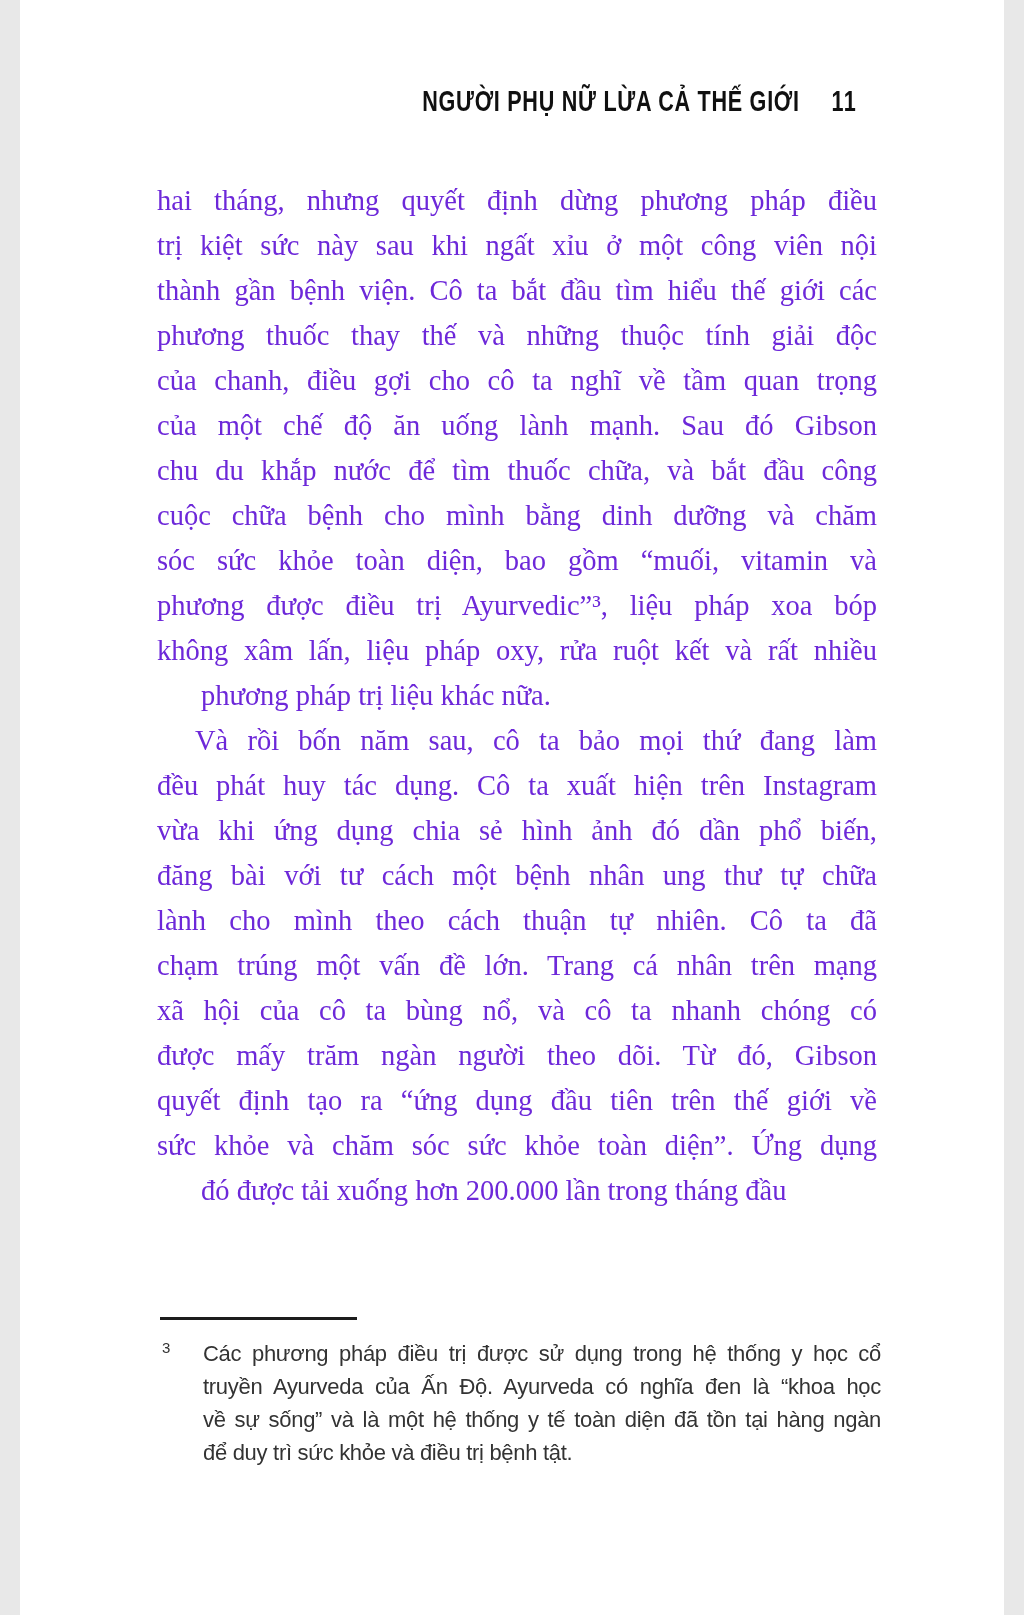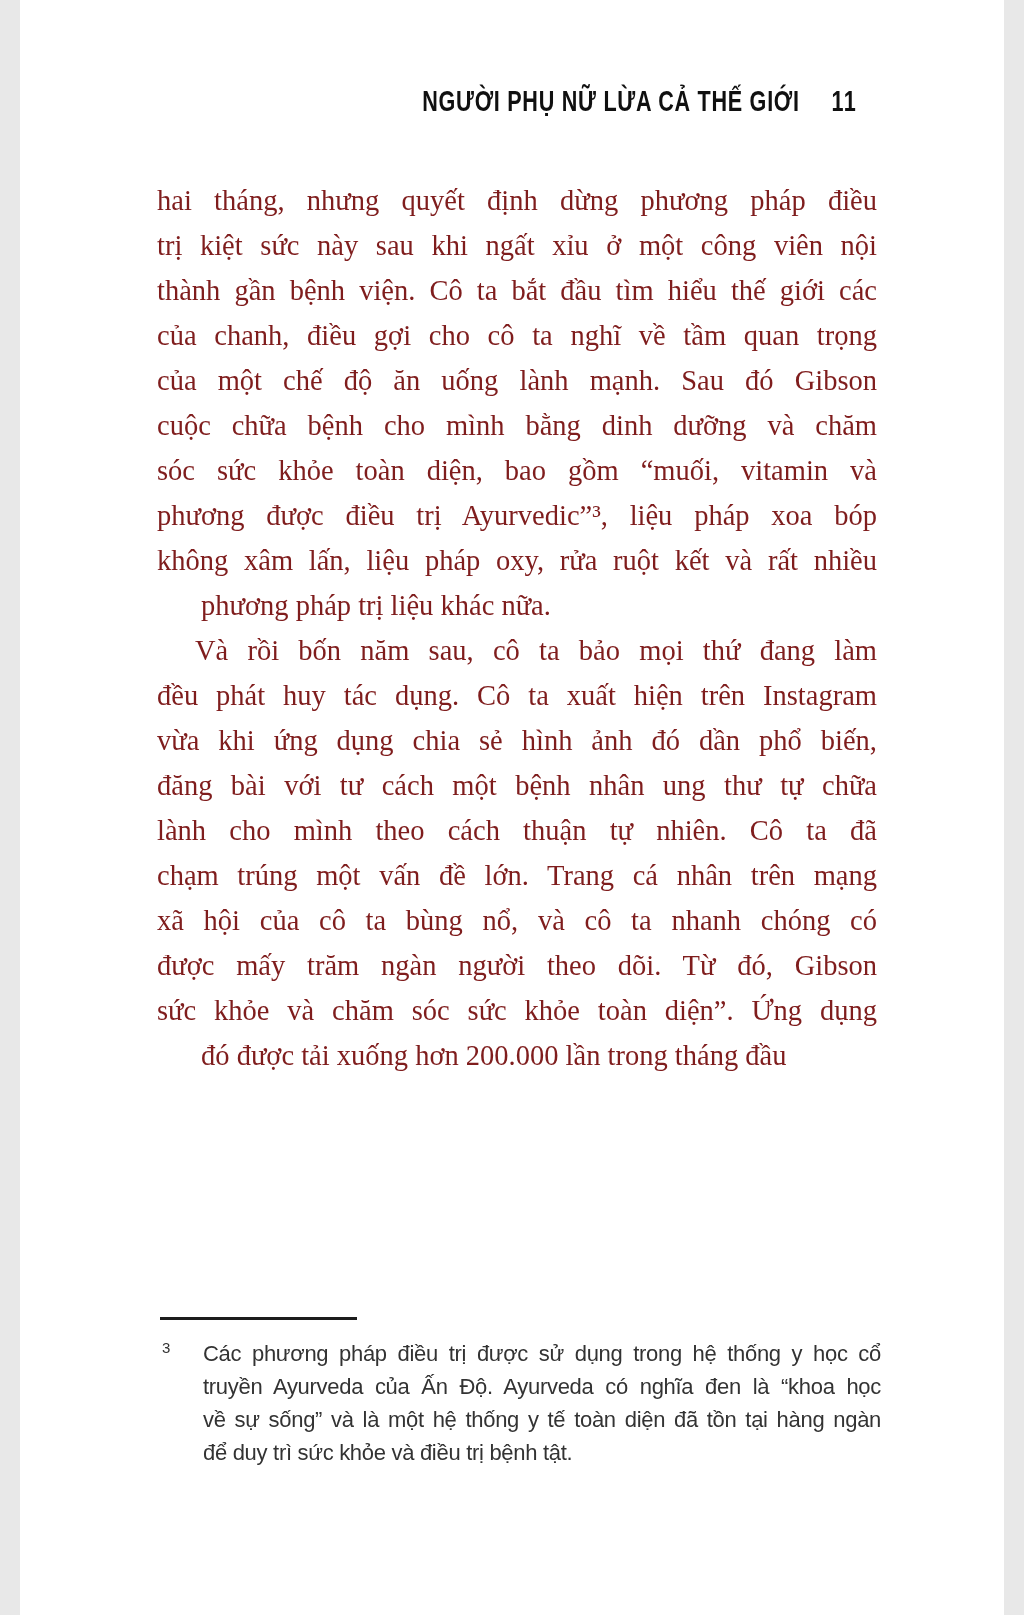--- a/index.html
+++ b/index.html
@@ -37,21 +37,21 @@
     letter-spacing: 2px;
     margin-left: 44px;
   }
 
   
   .body-text {
     position: absolute;
     top: 178px;
     left: 137px;
     width: 720px;
-    color: #7f1d1d;
+    color: #6d28d9;
     font-size: 28.5px;
   }
   .body-text .line {
     line-height: 45px;
     height: 45px;
     text-align: justify;
     text-align-last: justify;
     white-space: normal;
   }
   .body-text .line.para-end {
@@ -109,35 +109,38 @@
 
   <div class="running-head">
     <span class="rh-title">NGƯỜI PHỤ NỮ LỪA CẢ THẾ GIỚI</span>
     <span class="rh-page">11</span>
   </div>
 
   <div class="body-text">
       <div class="line">hai tháng, nhưng quyết định dừng phương pháp điều</div>
       <div class="line">trị kiệt sức này sau khi ngất xỉu ở một công viên nội</div>
       <div class="line">thành gần bệnh viện. Cô ta bắt đầu tìm hiểu thế giới các</div>
+      <div class="line">phương thuốc thay thế và những thuộc tính giải độc</div>
       <div class="line">của chanh, điều gợi cho cô ta nghĩ về tầm quan trọng</div>
       <div class="line">của một chế độ ăn uống lành mạnh. Sau đó Gibson</div>
+      <div class="line">chu du khắp nước để tìm thuốc chữa, và bắt đầu công</div>
       <div class="line">cuộc chữa bệnh cho mình bằng dinh dưỡng và chăm</div>
       <div class="line">sóc sức khỏe toàn diện, bao gồm “muối, vitamin và</div>
       <div class="line">phương được điều trị Ayurvedic”³, liệu pháp xoa bóp</div>
       <div class="line">không xâm lấn, liệu pháp oxy, rửa ruột kết và rất nhiều</div>
       <div class="line para-end">phương pháp trị liệu khác nữa.</div>
       <div class="line indent">Và rồi bốn năm sau, cô ta bảo mọi thứ đang làm</div>
       <div class="line">đều phát huy tác dụng. Cô ta xuất hiện trên Instagram</div>
       <div class="line">vừa khi ứng dụng chia sẻ hình ảnh đó dần phổ biến,</div>
       <div class="line">đăng bài với tư cách một bệnh nhân ung thư tự chữa</div>
       <div class="line">lành cho mình theo cách thuận tự nhiên. Cô ta đã</div>
       <div class="line">chạm trúng một vấn đề lớn. Trang cá nhân trên mạng</div>
       <div class="line">xã hội của cô ta bùng nổ, và cô ta nhanh chóng có</div>
       <div class="line">được mấy trăm ngàn người theo dõi. Từ đó, Gibson</div>
+      <div class="line">quyết định tạo ra “ứng dụng đầu tiên trên thế giới về</div>
       <div class="line">sức khỏe và chăm sóc sức khỏe toàn diện”. Ứng dụng</div>
       <div class="line para-end">đó được tải xuống hơn 200.000 lần trong tháng đầu</div>
     </div>
 
   <div class="fn-rule"></div>
 
   <div class="footnote">
     <div class="fn-marker">3</div>
     <div class="fn-text">
         <div class="line">Các phương pháp điều trị được sử dụng trong hệ thống y học cổ</div>

